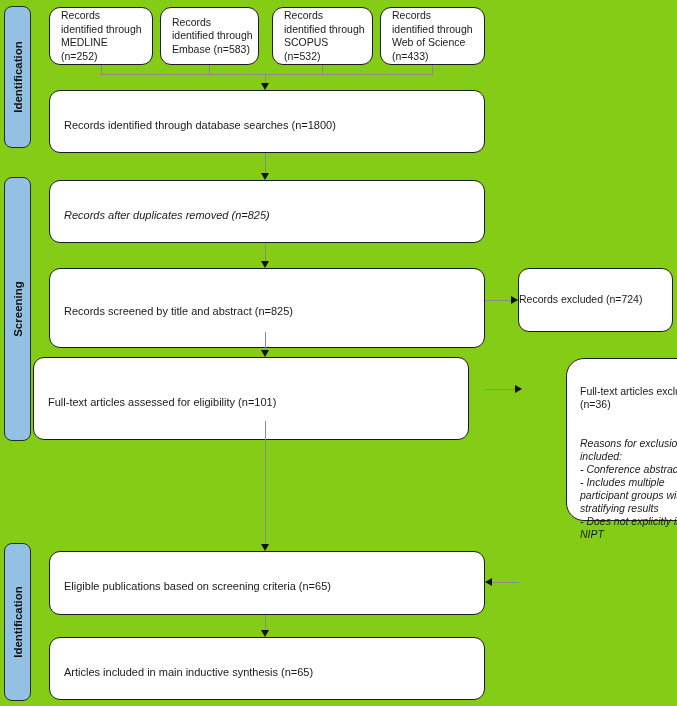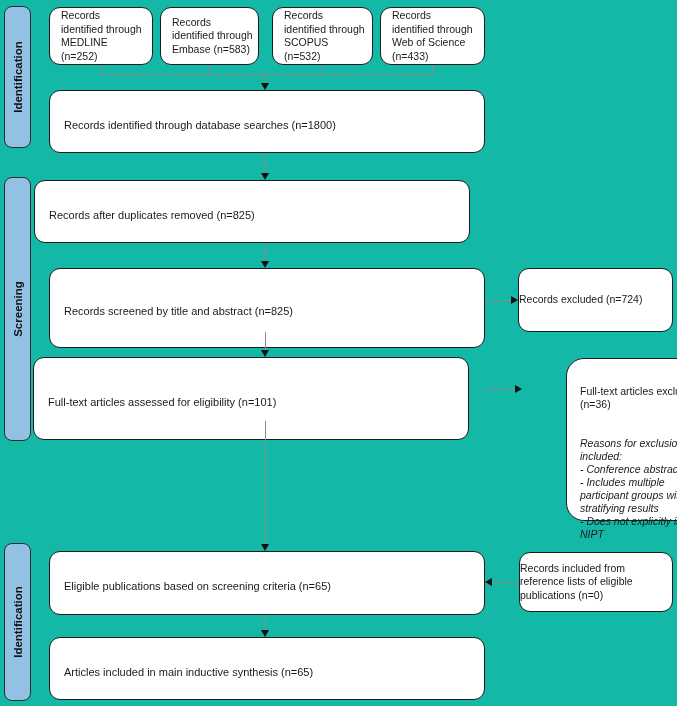--- a/index.html
+++ b/index.html
@@ -1,20 +1,20 @@
 <!DOCTYPE html>
 <html style="--stage-fill: #92C1E4; --line: #8a8a8a;"><head>
 <meta charset="utf-8">
 <style>
   html, body { margin: 0; padding: 0; background: #ffffff; }
   .canvas {
     position: relative;
     width: 677px;
     height: 706px;
-    background: #14b8a6;
+    background: #84cc16;
     font-family: "Liberation Sans", sans-serif;
     color: #1a1a1a;
     overflow: hidden;
   }
   
   .box {
     position: absolute;
     background: #ffffff;
     border: 1.5px solid #1c1c1c;
     border-radius: 11px;
@@ -74,21 +74,21 @@
   .ah-right { border-top: 4px solid transparent; border-bottom: 4px solid transparent; border-left: 7px solid #111; }
   .ah-left  { border-top: 4px solid transparent; border-bottom: 4px solid transparent; border-right: 7px solid #111; }
 
   
   #b-medline { left: 49px;  top: 7px; width: 104px; height: 58px; }
   #b-embase  { left: 160px; top: 7px; width: 99px;  height: 58px; }
   #b-scopus  { left: 272px; top: 7px; width: 101px; height: 58px; }
   #b-wos     { left: 380px; top: 7px; width: 105px; height: 58px; }
   
   #m-search     { left: 49px; top: 90px;  width: 436px; height: 63px; }
-  #m-dedup      { left: 34px; top: 180px; width: 436px; height: 63px; }
+  #m-dedup      { left: 49px; top: 180px; width: 436px; height: 63px; font-style: italic; }
   #m-screened   { left: 49px; top: 268px; width: 436px; height: 80px; }
   #m-fulltext   { left: 33px; top: 357px; width: 436px; height: 83px; }
   #m-eligible   { left: 49px; top: 551px; width: 436px; height: 64px; }
   #m-included   { left: 49px; top: 637px; width: 436px; height: 63px; align-items: center; }
   
   #s-excluded   { left: 518px; top: 268px; width: 155px; height: 64px; }
   #s-ft-excl    { left: 522px; top: 358px; width: 151px; height: 163px; }
   #s-reflists   { left: 519px; top: 552px; width: 154px; height: 60px; }
   
   #stage-top    { left: 4px; top: 6px;   width: 27px; height: 142px; }
@@ -161,25 +161,20 @@
 (n=36)</div>
     <div class="excl-reasons">Reasons for exclusion
 included:
 - Conference abstract
 - Includes multiple
 participant groups without
 stratifying results
 - Does not explicitly include
 NIPT</div>
   </div>
-  <div class="box side-box" id="s-reflists">
-    <span>Records included from
-reference lists of eligible
-publications (n=0)</span>
-  </div>
 
   <div class="vline" style="left:101px; top:65px; height:10px;"></div>
   <div class="vline" style="left:209px; top:65px; height:10px;"></div>
   <div class="vline" style="left:322px; top:65px; height:10px;"></div>
   <div class="vline" style="left:432px; top:65px; height:10px;"></div>
   <div class="hline" style="left:101px; top:74px; width:332px;"></div>
 
   <div class="vline" style="left:264.5px; top:74px; height:10px;"></div>
   <div class="ah ah-down" style="left:261px; top:83px;"></div>
 

